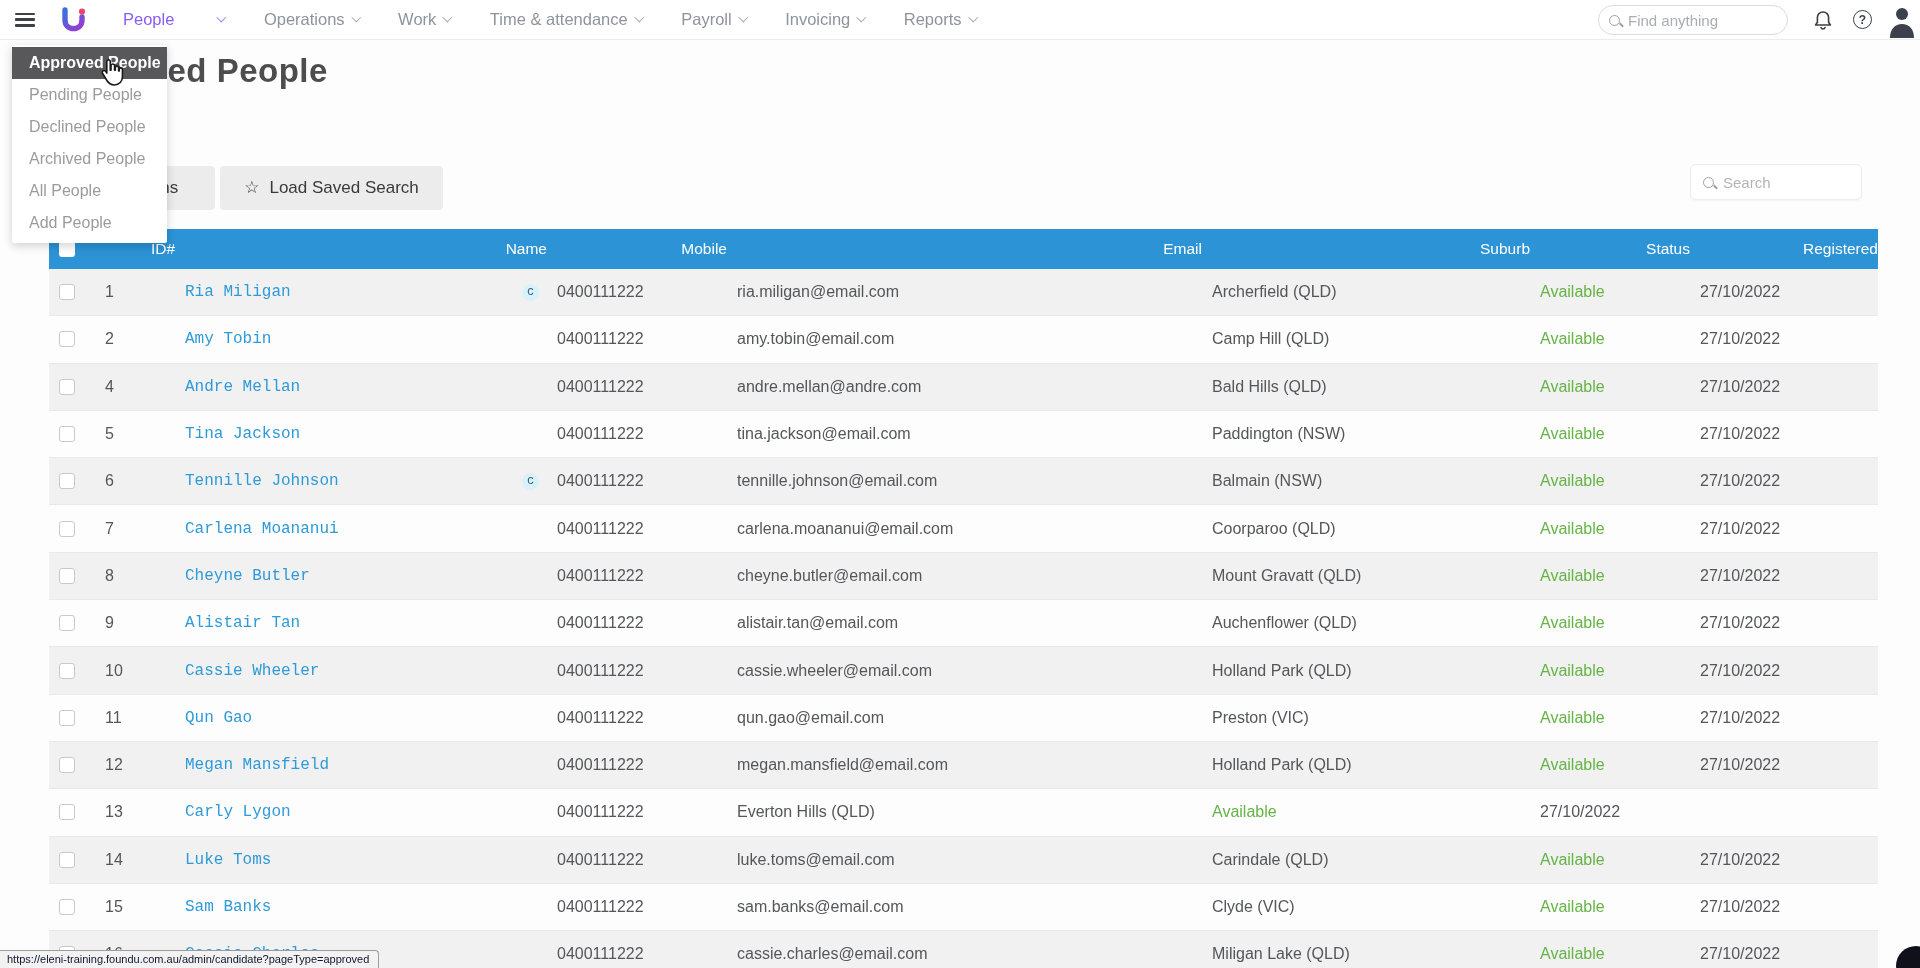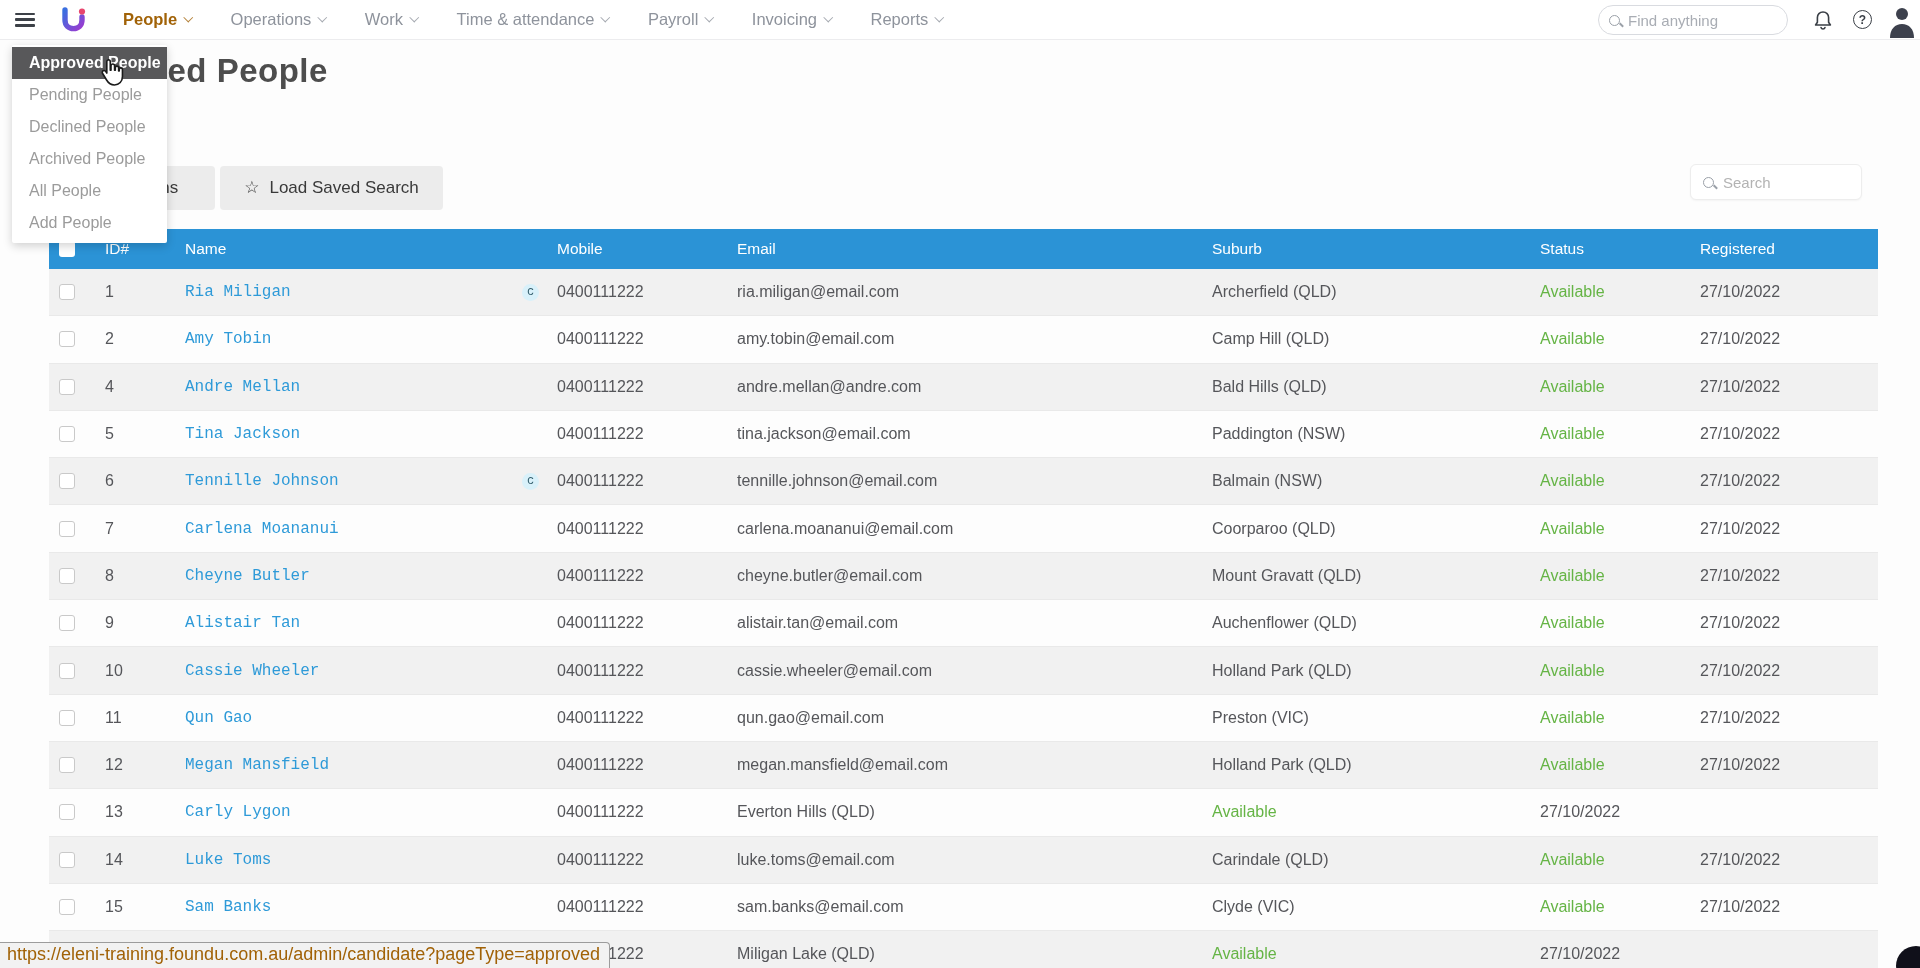--- a/index.html
+++ b/index.html
@@ -8,21 +8,21 @@
 
   
   .topbar { position:absolute; left:0; top:0; width:1920px; height:40px; background:#ffffff;
             border-bottom:1px solid #ececee; display:flex; align-items:center; z-index:5; }
   .hamburger { width:20px; height:14px; margin-left:15px; display:flex; flex-direction:column;
                justify-content:space-between; cursor:pointer; }
   .hamburger span { display:block; height:2.2px; background:#3d4148; border-radius:1px; }
   .logo { margin-left:25px; display:flex; align-items:center; }
   .mainnav { display:flex; align-items:center; margin-left:36px; gap:39px; }
   .navitem { font-size:16.5px; color:#8e939c; display:flex; align-items:center; cursor:pointer; white-space:nowrap; }
-  .navitem.active { color:#a16207; font-weight:700; }
+  .navitem.active { color:#8b5cf6; font-weight:400;gap:36px; }
   .chev { width:6.5px; height:6.5px; border-right:1.7px solid currentColor; border-bottom:1.7px solid currentColor;
           transform:rotate(45deg); display:inline-block; margin-left:8px; margin-top:-4px; opacity:.8; }
   .topsearch { position:absolute; left:1598px; top:5px; width:190px; height:30px; border:1px solid #d9dbe0;
                border-radius:15px; display:flex; align-items:center; padding-left:10px; background:#fff; }
   .topsearch input { border:none; outline:none; font-size:15px; color:#555; width:140px; margin-left:8px;
                      font-family:"Liberation Sans", sans-serif; background:transparent; }
   .topsearch input::placeholder { color:#a9adb4; }
   .mag { width:11px; height:11px; border:1.8px solid #9aa0a8; border-radius:50%; position:relative; flex:none; }
   .mag::after { content:''; position:absolute; width:5px; height:1.8px; background:#9aa0a8;
                 transform:rotate(45deg); right:-4.5px; bottom:-1px; }
@@ -45,21 +45,21 @@
                  border:1px solid #ededed; border-radius:6px; box-shadow:0 1px 2px rgba(0,0,0,.04);
                  display:flex; align-items:center; padding-left:12px; z-index:1; }
   .tablesearch input { border:none; outline:none; font-size:15px; color:#555; width:130px; margin-left:9px;
                        font-family:"Liberation Sans", sans-serif; background:transparent; }
   .tablesearch input::placeholder { color:#b3b3b3; }
 
   
   .tablewrap { position:absolute; left:49px; top:229px; width:1829px; z-index:0; }
   .thead { display:grid; grid-template-columns:46px 80px 372px 180px 475px 328px 160px 1fr;
            background:#2b93d6; height:40px; align-items:center; color:#fff; font-size:15.5px; }
-  .thead .cell { padding-left:10px; }
+  .thead .cell { padding-left:10px;text-align:right; }
   .trow { display:grid; grid-template-columns:46px 80px 372px 180px 475px 328px 160px 1fr;
           height:47.3px; align-items:center; font-size:16px; color:#55565a; border-bottom:1px solid #e9e9e9; }
   .trow.odd  { background:#f1f1f1; }
   .trow.even { background:#fdfdfd; }
   .cell { padding-left:10px; white-space:nowrap; overflow:hidden; }
   .ccell { display:flex; align-items:center; }
   .cb { width:16px; height:16px; border:1.6px solid #c9c9c9; border-radius:3px; background:#fff;
         display:inline-block; cursor:pointer; }
   .cb.head { border:none; background:#ffffff; border-radius:3px; }
   .namecell { display:flex; align-items:center;font-family:Liberation Mono, monospace; }
@@ -72,23 +72,23 @@
   
   .menu { position:absolute; left:12px; top:45px; width:155px; background:#ffffff; z-index:10;
           box-shadow:0 3px 10px rgba(0,0,0,.18); border-radius:2px; padding-top:2px; padding-bottom:4px; }
   .menuitem { height:32px; line-height:32px; padding-left:17px; font-size:16px; color:#9b9b9b;
               cursor:pointer; white-space:nowrap; }
   .menuitem.active { background:#58585a; color:#ffffff; font-weight:700; }
 
   .cursor { position:absolute; left:96px; top:57px; z-index:20; pointer-events:none; }
 
   
-  .statusbar { position:absolute; left:0; bottom:0; height:26px; background:#f2f2f2;
+  .statusbar { position:absolute; left:0; bottom:0; height:18px; background:#f2f2f2;
                border:1px solid #9c9c9c; border-left:none; border-bottom:none; border-top-right-radius:4px;
-               font-size:18px; color:#a16207; display:flex; align-items:center; padding:0 9px 2px 7px; z-index:30; }
+               font-size:11px; color:#0f172a; display:flex; align-items:center; padding:0 9px 2px 7px; z-index:30; }
 
   .chatcorner { position:absolute; right:-16px; bottom:-18px; width:40px; height:40px; border-radius:50%;
                 background:#10101a; z-index:25; }
 </style>
 </head>
 <body>
 
 <div class="topbar">
   <div class="hamburger">
     <span></span>
@@ -383,20 +383,21 @@
       </div>
       <div class="trow odd">
         <div class="cell ccell">
           <span class="cb"></span>
         </div>
         <div class="cell">16</div>
         <div class="cell namecell">
           <a class="namelink">Cassie Charles</a>
         </div>
         <div class="cell">0400111222</div>
+        <div class="cell">cassie.charles@email.com</div>
         <div class="cell">Miligan Lake (QLD)</div>
         <div class="cell status">Available</div>
         <div class="cell">27/10/2022</div>
       </div>
     </div>
 </div>
 
 <div class="menu">
     <div class="menuitem active">Approved People</div>
     <div class="menuitem">Pending People</div>

